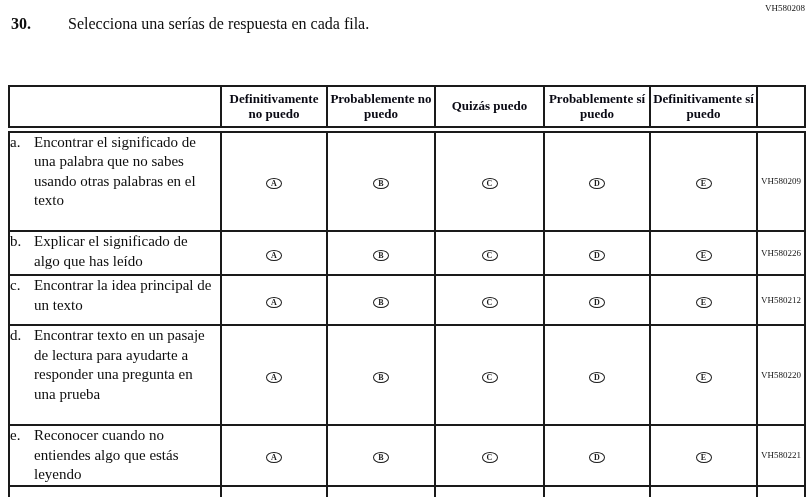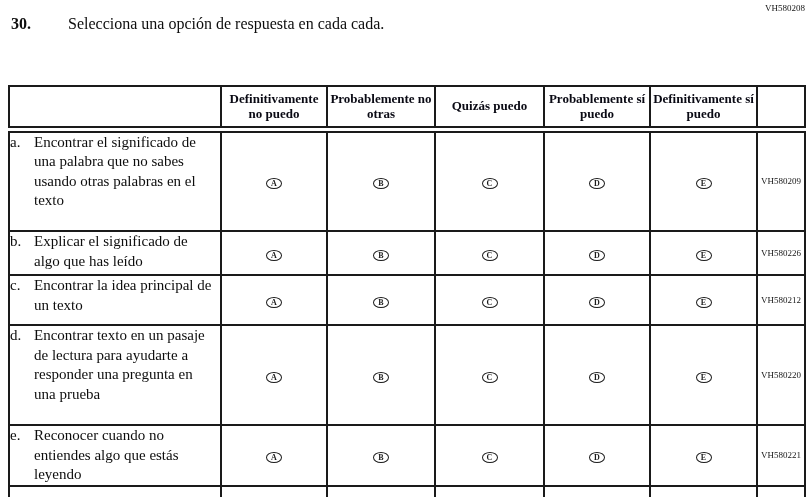--- a/index.html
+++ b/index.html
@@ -113,39 +113,39 @@
   tr.h-cut { height: 40px; }
 </style>
 </head>
 <body>
 
 <div class="form-code-top">VH580208</div>
 
 <div class="question">
   <div class="q-num">30.</div>
   <div class="q-body">
-    <div><span>Selecciona </span><span class="q-bold">una</span><span> opción de respuesta en cada cada.</span></div>
+    <div><span>Selecciona </span><span class="q-bold">una</span><span> serías de respuesta en cada fila.</span></div>
   </div>
 </div>
 
 <table class="response-table">
   <colgroup>
     <col style="width:212px">
     <col style="width:106px">
     <col style="width:108px">
     <col style="width:109px">
     <col style="width:106px">
     <col style="width:107px">
     <col style="width:48px">
   </colgroup>
   <thead>
     <tr class="h-header">
       <th></th>
       <th>Definitivamente no puedo</th>
-      <th>Probablemente no otras</th>
+      <th>Probablemente no puedo</th>
       <th>Quizás puedo</th>
       <th>Probablemente sí puedo</th>
       <th>Definitivamente sí puedo</th>
       <th></th>
     </tr>
   </thead>
   <tbody>
     <tr class="h-a">
       <td class="label-cell">
         <div class="label-wrap">

